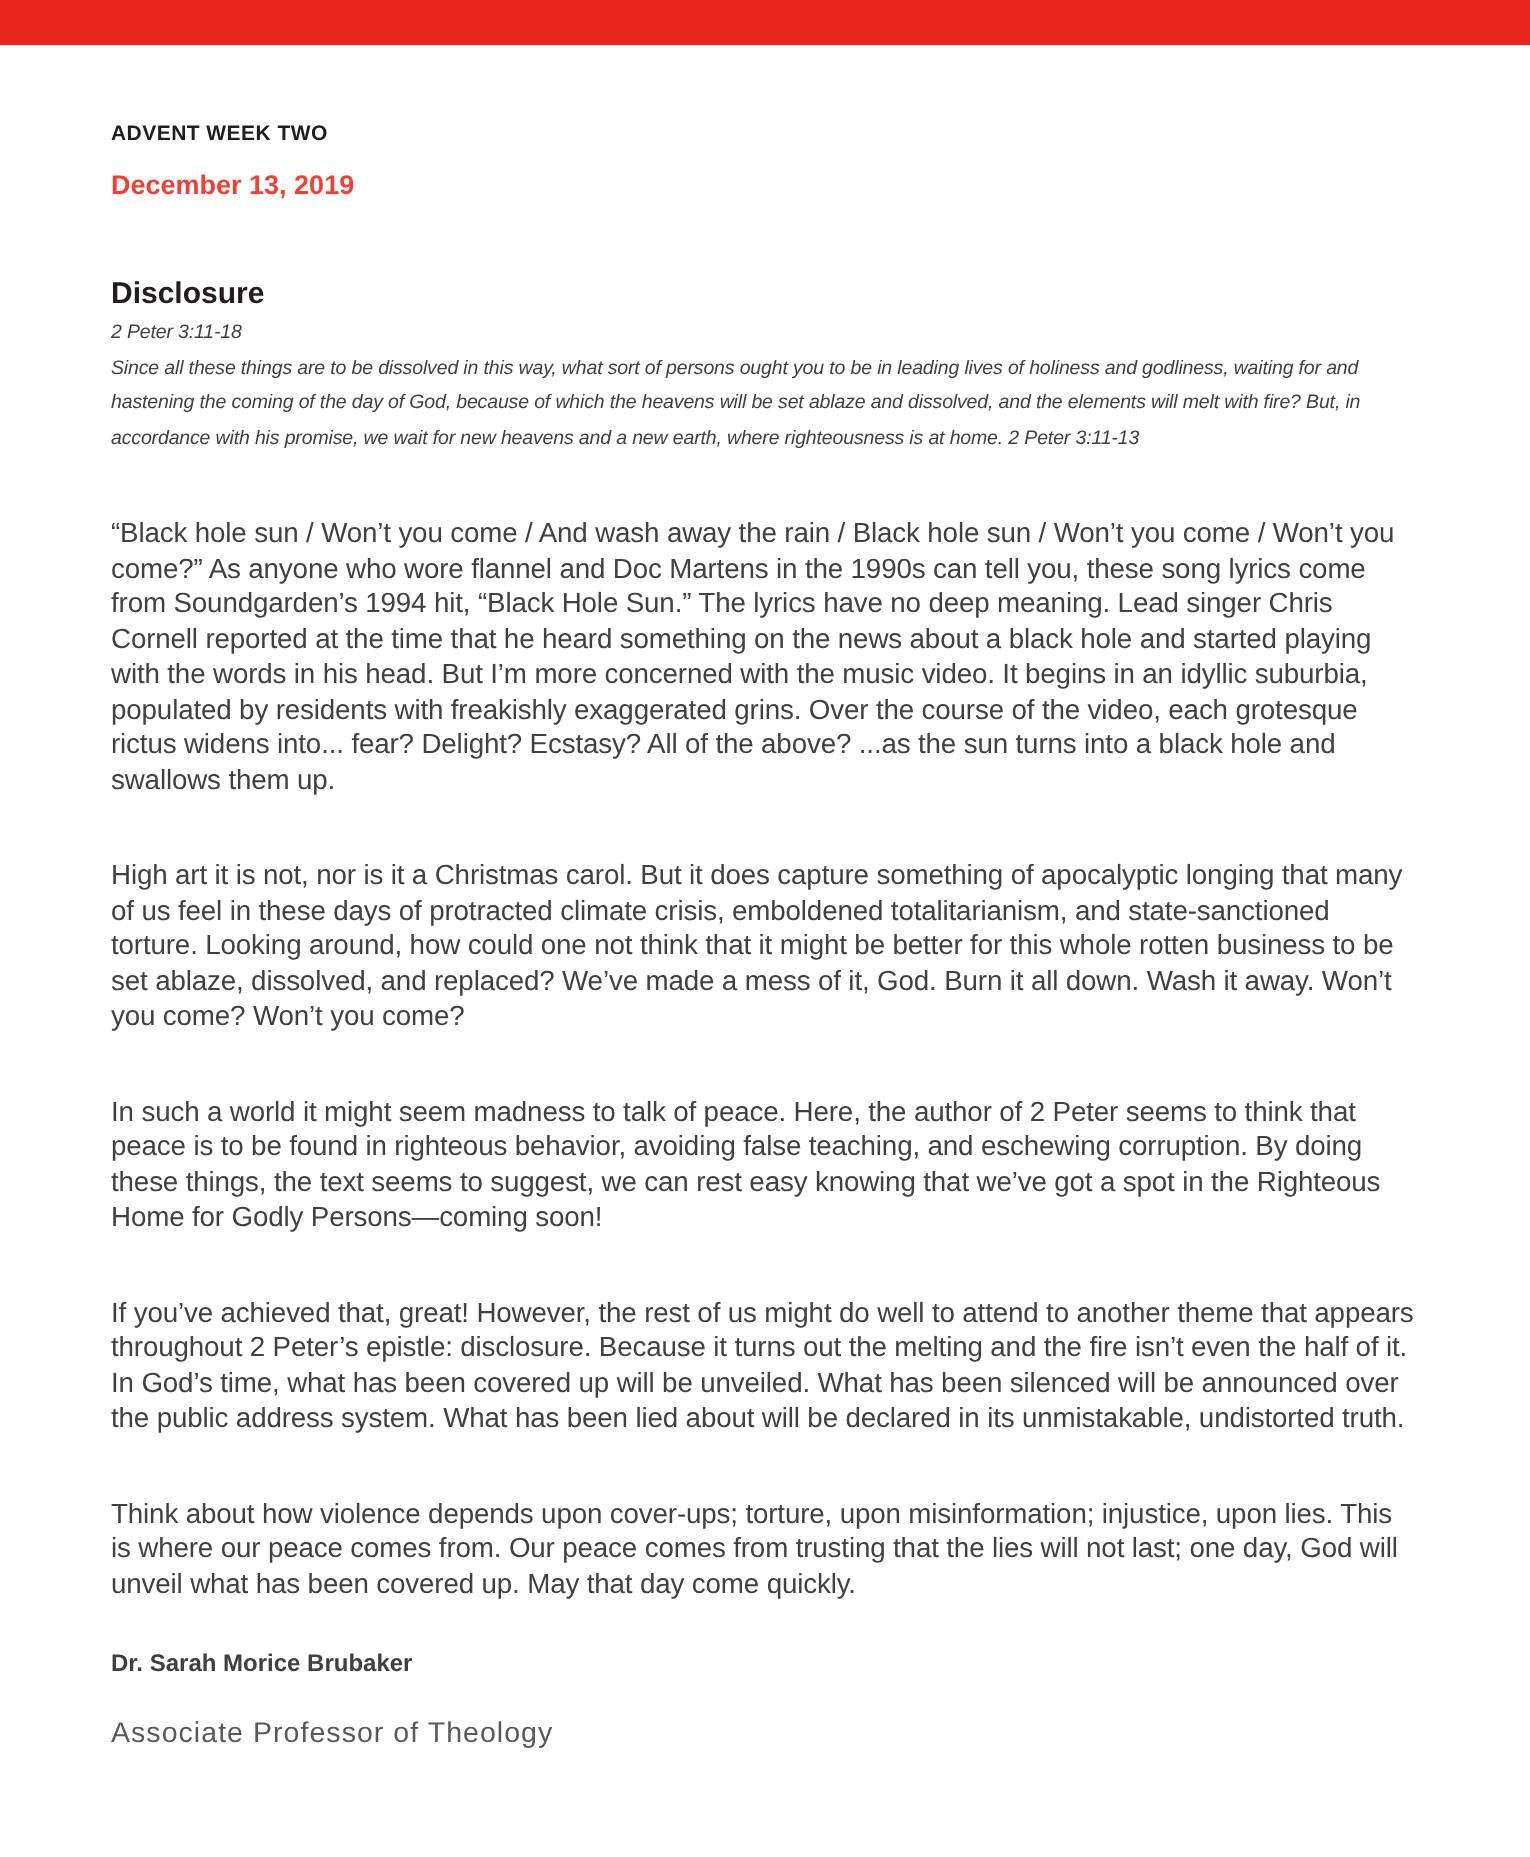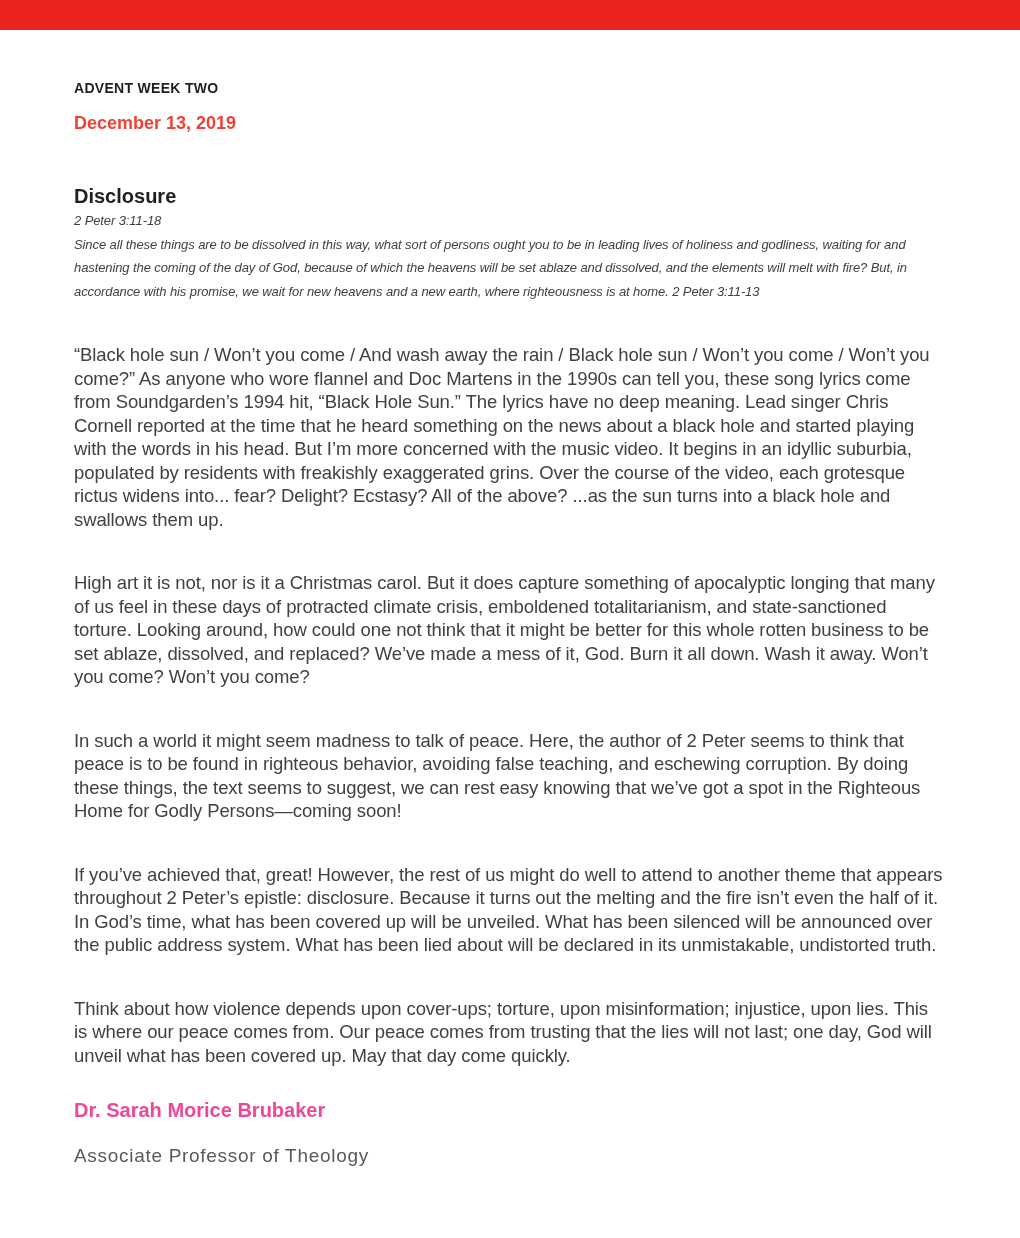--- a/index.html
+++ b/index.html
@@ -58,23 +58,23 @@
     letter-spacing: -0.1px;
     color: #414042;
   }
   .body-copy p {
     margin-top: 40px;
   }
   .author-block {
     margin-top: 30px;
   }
   .author-name {
-    font-size: 20px;
+    font-size: 16px;
     font-weight: 700;
-    color: #ec4899;
+    color: #404040;
     line-height: 26px;
   }
   .author-title {
     font-size: 19px;
     color: #58595b;
     letter-spacing: 0.7px;
     margin-top: 21px;
     line-height: 24px;
   }
 </style>

